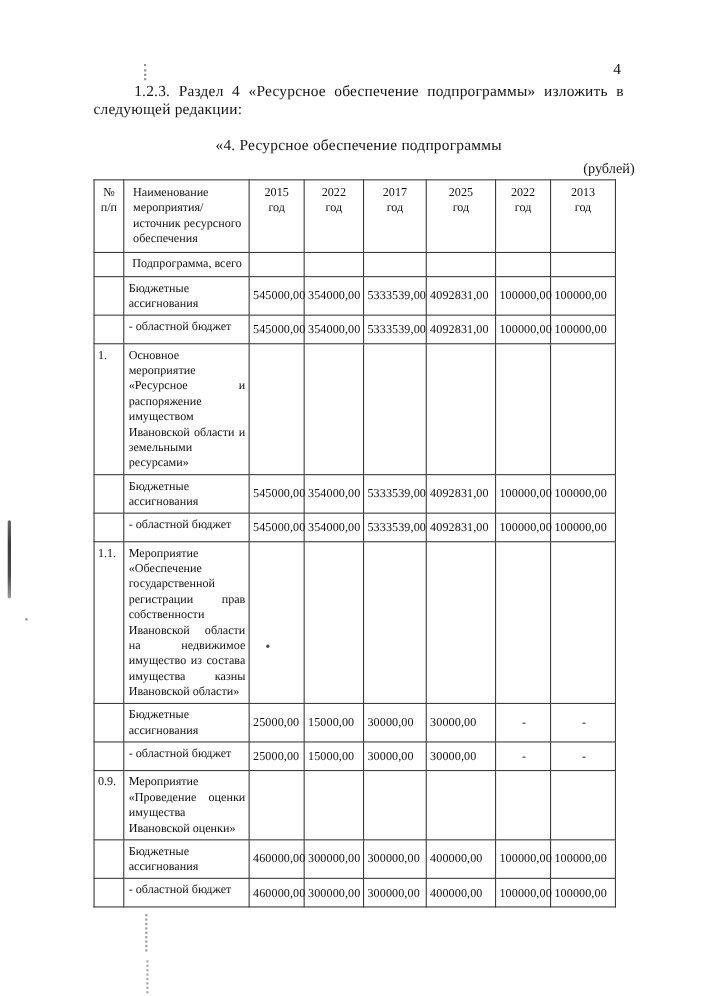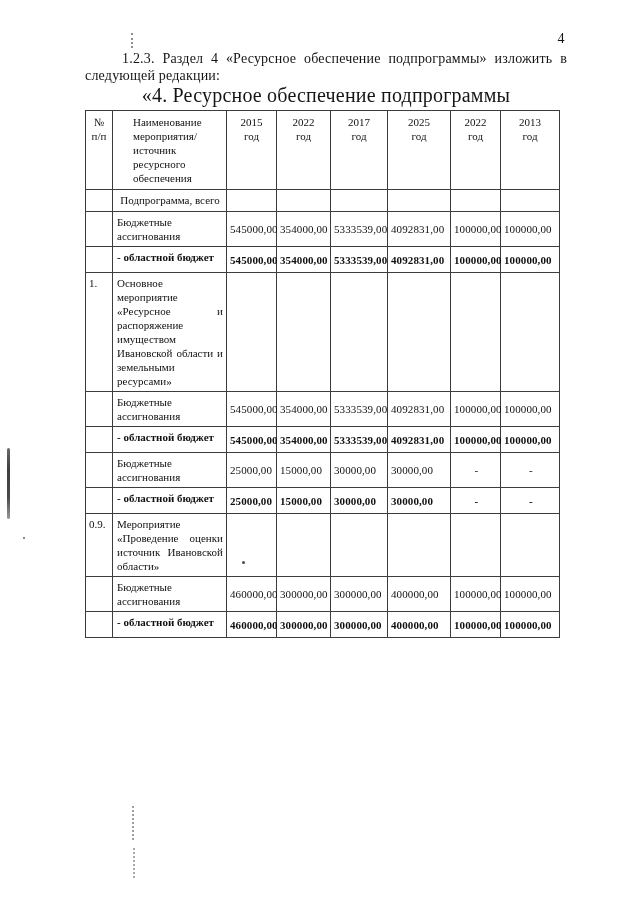--- a/index.html
+++ b/index.html
@@ -23,24 +23,25 @@
     font-size: 14px;
     letter-spacing: 0.5px;
   }
   .intro-paragraph {
     padding-top: 50px;
     font-size: 14px;
     line-height: 17px;
     text-align: justify;
     text-indent: 37px;
     letter-spacing: 0.2px;
+    margin-top: 25px;
   }
   .section-title {
-    margin-top: 0;
-    font-size: 20px;
+    margin-top: 16px;
+    font-size: 14px;
     text-align: center;
     letter-spacing: 0.2px;
   }
   .units-note {
     margin-top: 4px;
     margin-right: -10px;
     font-size: 13px;
     text-align: right;
     line-height: 15px;
   }
@@ -70,21 +71,21 @@
     vertical-align: top;
     text-align: center;
     white-space: pre-line;
     padding: 4px 2px;
     height: 66px;
     font-size: 11px;
   }
   .resource-table th.col-name {
     text-align: left;
     white-space: normal;
-    padding-left: 20px;
+    padding-left: 8px;
   }
   .resource-table td.num {
     vertical-align: top;
     text-align: left;
     padding: 3px 1px 3px 3px;
   }
   .resource-table td.name {
     vertical-align: top;
     text-align: left;
     padding: 3px 3px 3px 4px;
@@ -92,21 +93,21 @@
   .resource-table tr.section td.name { text-align: justify; }
   .resource-table td.val {
     vertical-align: middle;
     text-align: left;
     padding: 2px 1px 2px 3px;
     letter-spacing: 0.1px;
   }
   .resource-table td.val.dash { text-align: center; }
   .resource-table tr.subtotal td { height: 22px; text-align: center; }
   .resource-table tr.budget td  { height: 35px; }
-  .resource-table tr.regional td{ height: 26px; font-weight: bold; }
+  .resource-table tr.regional td{ height: 26px; }
   .resource-table tr.section td { height: 56px; }
 
   
   .artifact { position: absolute; pointer-events: none; }
   .art-colon-top { left: 131px; top: 33px; width: 0; height: 15px; border-left: 2px dotted #8f8f8f; }
   .art-margin-line { left: 7px; top: 448px; width: 3px; height: 71px; background: linear-gradient(#6a6a6a, #3e3e3e 30%, #4a4a4a 70%, #9a9a9a); border-radius: 2px; }
   .art-margin-dot { left: 23px; top: 537px; width: 2px; height: 2px; background: #8a8a8a; }
   .art-cell-dot { left: 242px; top: 561px; width: 3px; height: 3px; background: #4d4d4d; border-radius: 50%; }
   .art-bottom-dots-1 { left: 132px; top: 806px; width: 0; height: 34px; border-left: 2px dotted #9e9e9e; }
   .art-bottom-dots-2 { left: 133px; top: 848px; width: 0; height: 30px; border-left: 2px dotted #a8a8a8; }
@@ -115,20 +116,21 @@
 <body>
 
 <div class="page">
 
   <div class="page-number">4</div>
 
   <p class="intro-paragraph">1.2.3. Раздел 4 «Ресурсное обеспечение подпрограммы» изложить в следующей редакции:</p>
 
   <div class="section-title">«4. Ресурсное обеспечение подпрограммы</div>
 
+  <div class="units-note">(рублей)</div>
 
   <table class="resource-table">
     <colgroup>
       <col class="c0">
         <col class="c1">
         <col class="c2">
         <col class="c3">
       <col class="c4">
         <col class="c5">
         <col class="c6">
@@ -207,20 +209,30 @@
         <tr class="regional">
           <td class="num"></td>
           <td class="name">- областной бюджет</td>
           <td class="val">545000,00</td>
           <td class="val">354000,00</td>
           <td class="val">5333539,00</td>
           <td class="val">4092831,00</td>
           <td class="val">100000,00</td>
           <td class="val">100000,00</td>
         </tr>
+        <tr class="section">
+          <td class="num">1.1.</td>
+          <td class="name">Мероприятие «Обеспечение государственной регистрации прав собственности Ивановской области на недвижимое имущество из состава имущества казны Ивановской области»</td>
+          <td class="val"></td>
+          <td class="val"></td>
+          <td class="val"></td>
+          <td class="val"></td>
+          <td class="val"></td>
+          <td class="val"></td>
+        </tr>
         <tr class="budget">
           <td class="num"></td>
           <td class="name">Бюджетные ассигнования</td>
           <td class="val">25000,00</td>
           <td class="val">15000,00</td>
           <td class="val">30000,00</td>
           <td class="val">30000,00</td>
           <td class="val dash">-</td>
           <td class="val dash">-</td>
         </tr>
@@ -229,21 +241,21 @@
           <td class="name">- областной бюджет</td>
           <td class="val">25000,00</td>
           <td class="val">15000,00</td>
           <td class="val">30000,00</td>
           <td class="val">30000,00</td>
           <td class="val dash">-</td>
           <td class="val dash">-</td>
         </tr>
         <tr class="section">
           <td class="num">0.9.</td>
-          <td class="name">Мероприятие «Проведение оценки источник Ивановской области»</td>
+          <td class="name">Мероприятие «Проведение оценки имущества Ивановской оценки»</td>
           <td class="val"></td>
           <td class="val"></td>
           <td class="val"></td>
           <td class="val"></td>
           <td class="val"></td>
           <td class="val"></td>
         </tr>
         <tr class="budget">
           <td class="num"></td>
           <td class="name">Бюджетные ассигнования</td>

